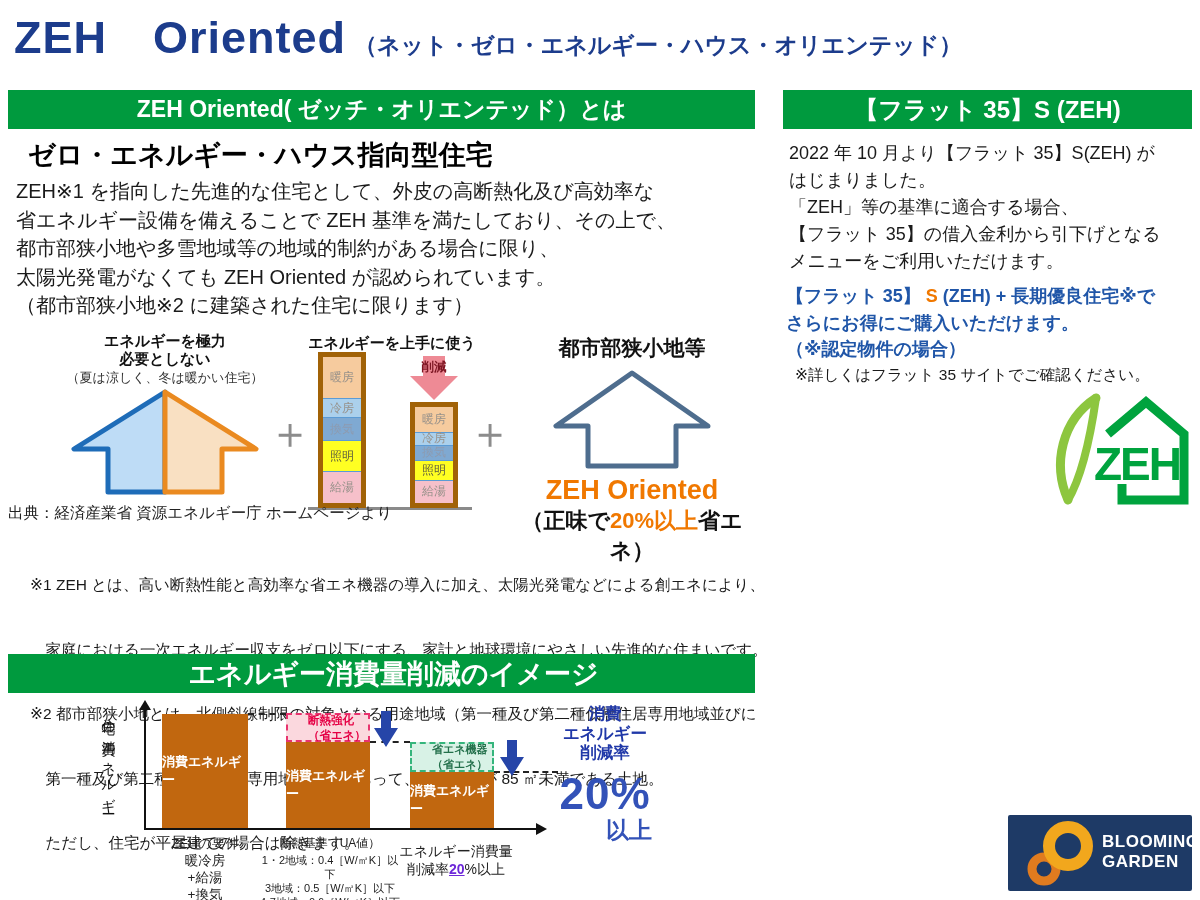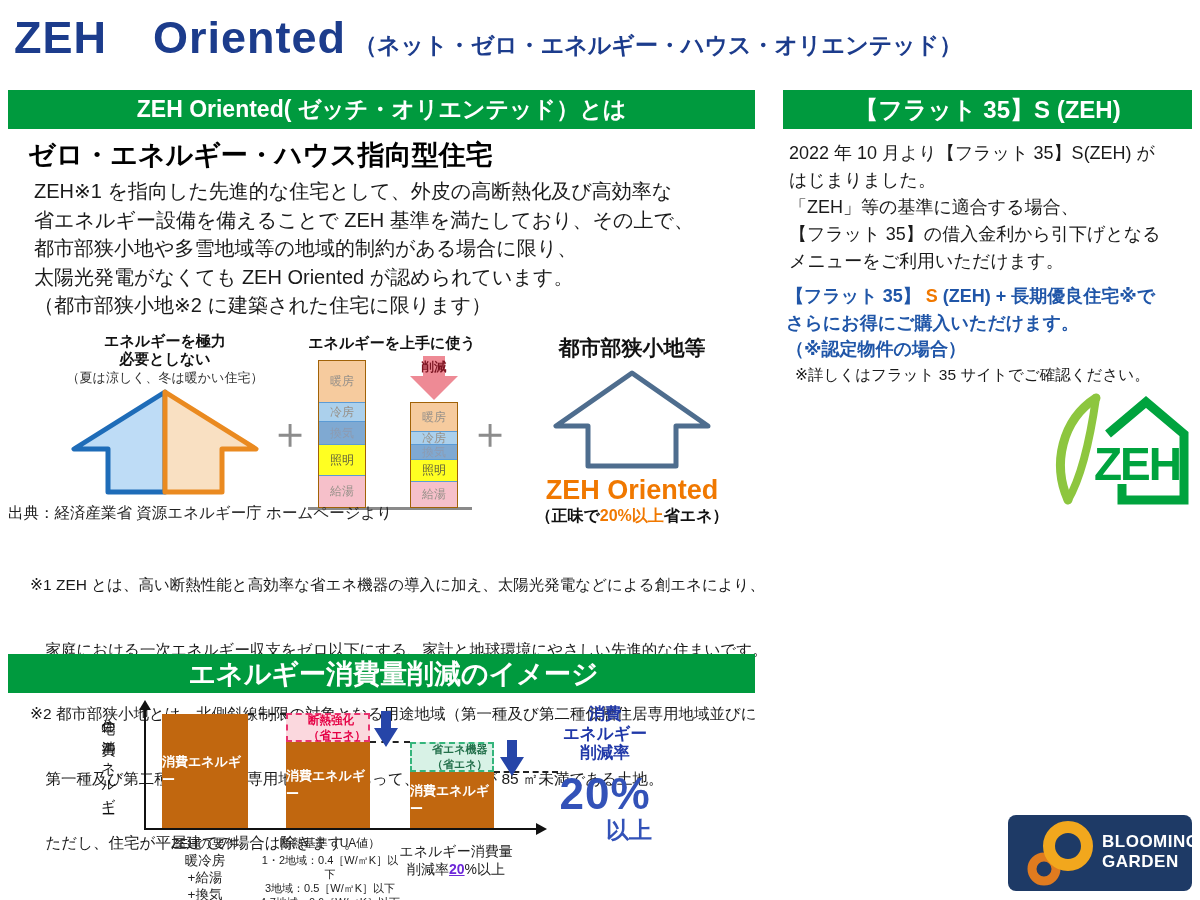--- a/index.html
+++ b/index.html
@@ -13,47 +13,47 @@
   .title-en { font-size:45px; font-weight:700; color:#1c3c8c; letter-spacing:1px; }
   .title-jp { font-size:23px; font-weight:700; color:#1c3c8c; margin-left:8px; }
   
   .banner { position:absolute; height:39px; background:#009a3e; color:#fff; font-weight:700;
             display:flex; align-items:center; justify-content:center; }
   .banner-left   { left:8px;   top:90px; width:747px; font-size:23px; }
   .banner-right  { left:783px; top:90px; width:409px; font-size:24px; }
   .banner-bottom { left:8px;  top:654px; width:747px; font-size:27px;padding-left:24px; }
   
   .lead-heading { position:absolute; left:28px; top:137px; font-size:27px; font-weight:700; color:#000; }
-  .lead-para { position:absolute; left:34px; top:177px; font-size:20px; line-height:28.5px; color:#1a1a1a; }
+  .lead-para { position:absolute; left:16px; top:177px; font-size:20px; line-height:28.5px; color:#1a1a1a; }
   
   .diagram { position:absolute; left:20px; top:332px; width:740px; height:172px; }
   .dg-group { position:absolute; text-align:center; }
   .g1 { left:30px; top:0; width:230px; }
   .g1-t { font-size:15px; font-weight:700; line-height:18px; color:#111; }
   .g1-sub { font-size:13px; color:#333; margin-top:1px; }
   .plus { position:absolute; font-size:44px; font-weight:400; color:#8c8c8c; }
   .plus1 { left:248px; top:72px; } .plus2 { left:448px; top:72px; }
   .g2 { left:288px; top:2px; width:168px; }
   .g2-title { font-size:15px; font-weight:700; color:#111; }
   .bars { position:relative; height:154px; margin-top:3px; }
-  .stackbar { position:absolute; bottom:2px; width:48px; display:flex; flex-direction:column; border:1px solid #a16207; }
+  .stackbar { position:absolute; bottom:2px; width:48px; display:flex; flex-direction:column; border:5px solid #a16207; }
   .barA { left:10px; } .barB { left:102px; }
   .seg { display:flex; align-items:center; justify-content:center; font-size:12px; color:#97918a; border-bottom:1px solid #5b9bd5; }
   .seg:last-child { border-bottom:none; }
   .seg-danbou { background:#f6cb9e; } .seg-reibou { background:#abd0ec; }
   .seg-kanki  { background:#7fa9d2; color:#8d9bb0;text-align:center; } .seg-shoumei { background:#ffff22; color:#5f5f3f; }
   .seg-kyutou { background:#f6c0ca; }
   .baseline { position:absolute; bottom:0; left:0; width:164px; height:3px; background:#8a8a8a; }
   .reduce-arrow { position:absolute; left:102px; top:0; width:48px; height:44px; }
   .reduce-label { position:absolute; left:0; top:3px; width:100%; text-align:center;
                   font-size:12.5px; font-weight:700; color:#7c1522; z-index:2; }
   .g3 { left:487px; top:2px; width:250px; }
   .g3-title { font-size:21px; font-weight:700; color:#111; }
   .g3-label { font-size:27px; font-weight:700; color:#f07800; margin-top:1px; }
-  .g3-sub { font-size:16px; font-weight:700; color:#111; }
+  .g3-sub { font-size:22px; font-weight:700; color:#111; }
   .g3-sub .hl { color:#f07800; }
   .source { position:absolute; left:8px; top:503px; font-size:15.5px; color:#222; }
   .notes { position:absolute; left:30px; top:531px; font-size:15.5px; line-height:21.5px; color:#1a1a1a; white-space:pre-wrap; }
   
   .bchart { position:absolute; left:98px; top:700px; width:662px; height:198px; }
   .y-label { position:absolute; left:2px; top:8px; writing-mode:vertical-rl; font-size:14px; letter-spacing:2px; color:#111; }
   .axis-y { position:absolute; left:46px; top:8px; width:2px; height:122px; background:#111; }
   .axis-y-head { position:absolute; left:41px; top:0; width:0; height:0;
                  border-left:6px solid transparent; border-right:6px solid transparent; border-bottom:10px solid #111; }
   .axis-x { position:absolute; left:46px; top:128px; width:392px; height:2px; background:#111; }
@@ -83,21 +83,21 @@
   .summary { position:absolute; left:445px; top:4px; width:124px; text-align:center; }
   .sum-line { font-size:16.5px; font-weight:700; color:#2038a8; line-height:19.5px; }
   .sum-big { font-size:44px; font-weight:800; color:#3352b8; margin-top:6px; letter-spacing:1px; }
   .sum-ijou { font-size:23px; font-weight:800; color:#3352b8; margin-left:48px; margin-top:-4px; }
   
   .r-para { position:absolute; left:789px; top:140px; font-size:18px; line-height:27px; color:#1a1a1a; }
   .r-promo { position:absolute; left:786px; top:283px; font-size:18px; line-height:26.5px; font-weight:700; color:#2056a8; }
   .r-promo .s-orange { color:#f07800; }
   .r-note { position:absolute; left:795px; top:365px; font-size:15.5px; color:#1a1a1a; }
   .zeh-logo { position:absolute; left:1044px; top:388px; }
-  .bg-logo { position:absolute; left:1008px; top:815px; width:184px; height:76px; background:#1e3a66; border-radius:8px; }
+  .bg-logo { position:absolute; left:1008px; top:815px; width:184px; height:76px; background:#1e3a66; border-radius:2px; }
   .bg-text { position:absolute; left:94px; top:17px; color:#fff; font-weight:800; font-size:17px; line-height:20px; letter-spacing:0.5px; }
 </style>
 </head>
 <body>
 
 <div class="title-row">
   <span class="title-en">ZEH　Oriented</span>
   <span class="title-jp">（ネット・ゼロ・エネルギー・ハウス・オリエンテッド）</span>
 </div>
 

